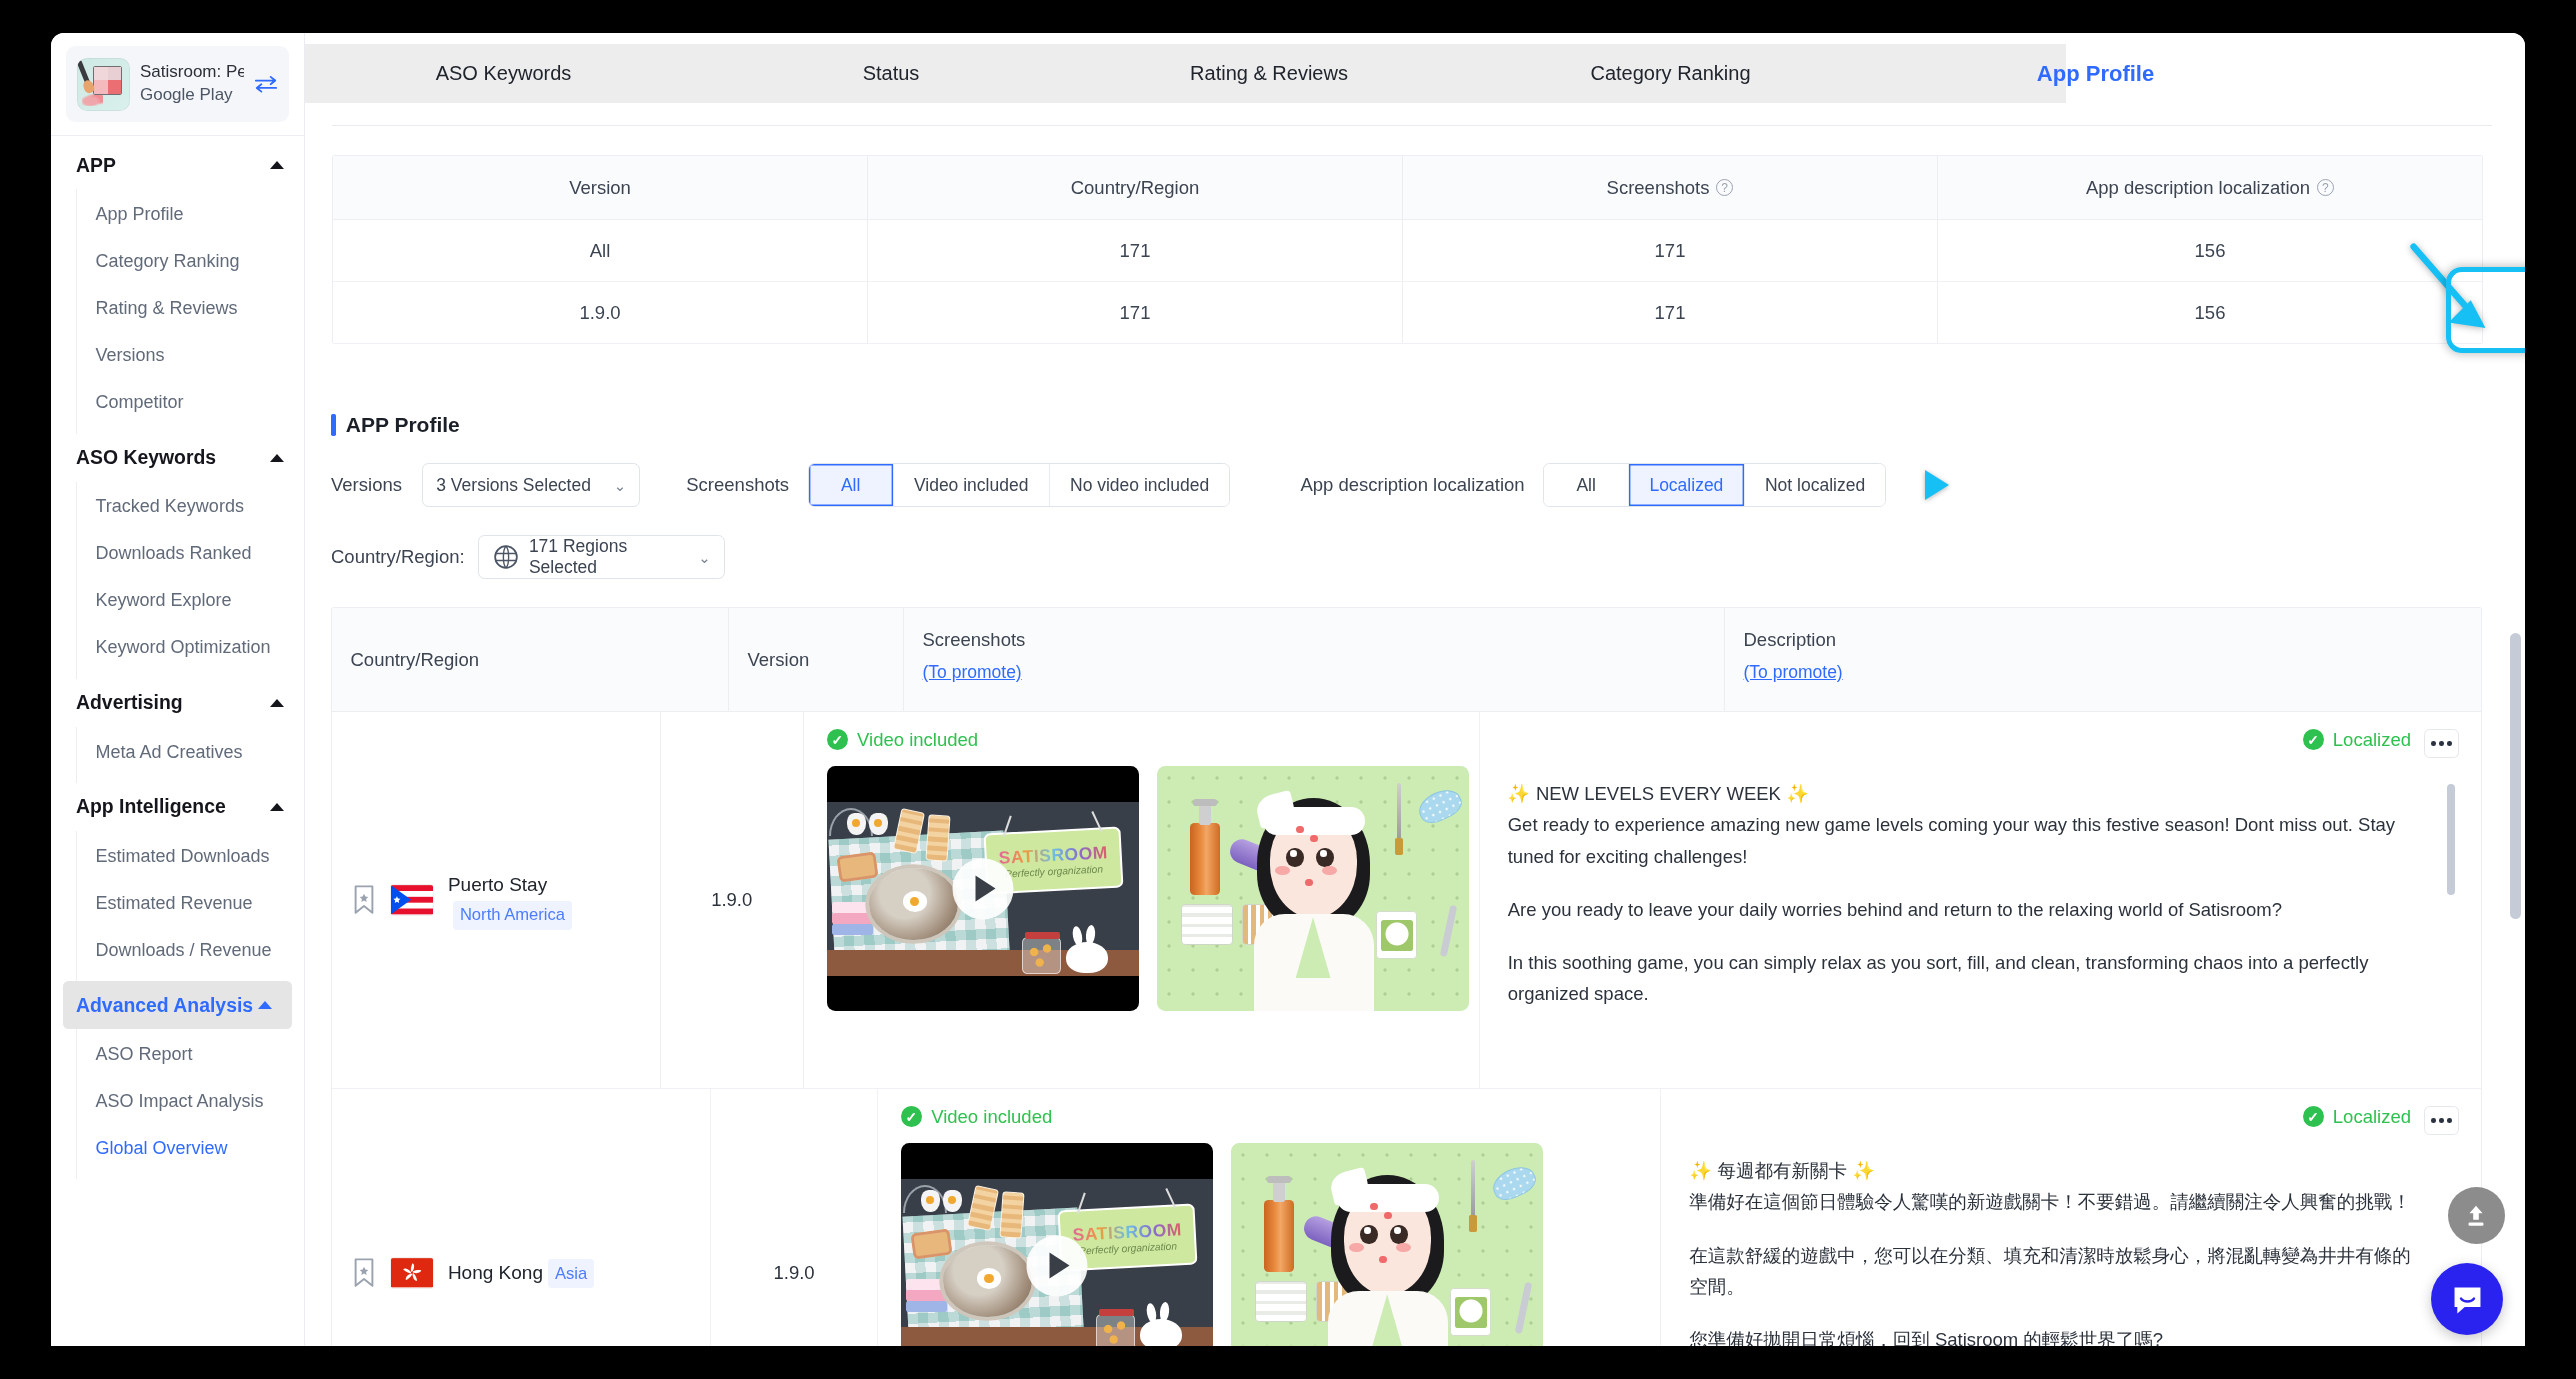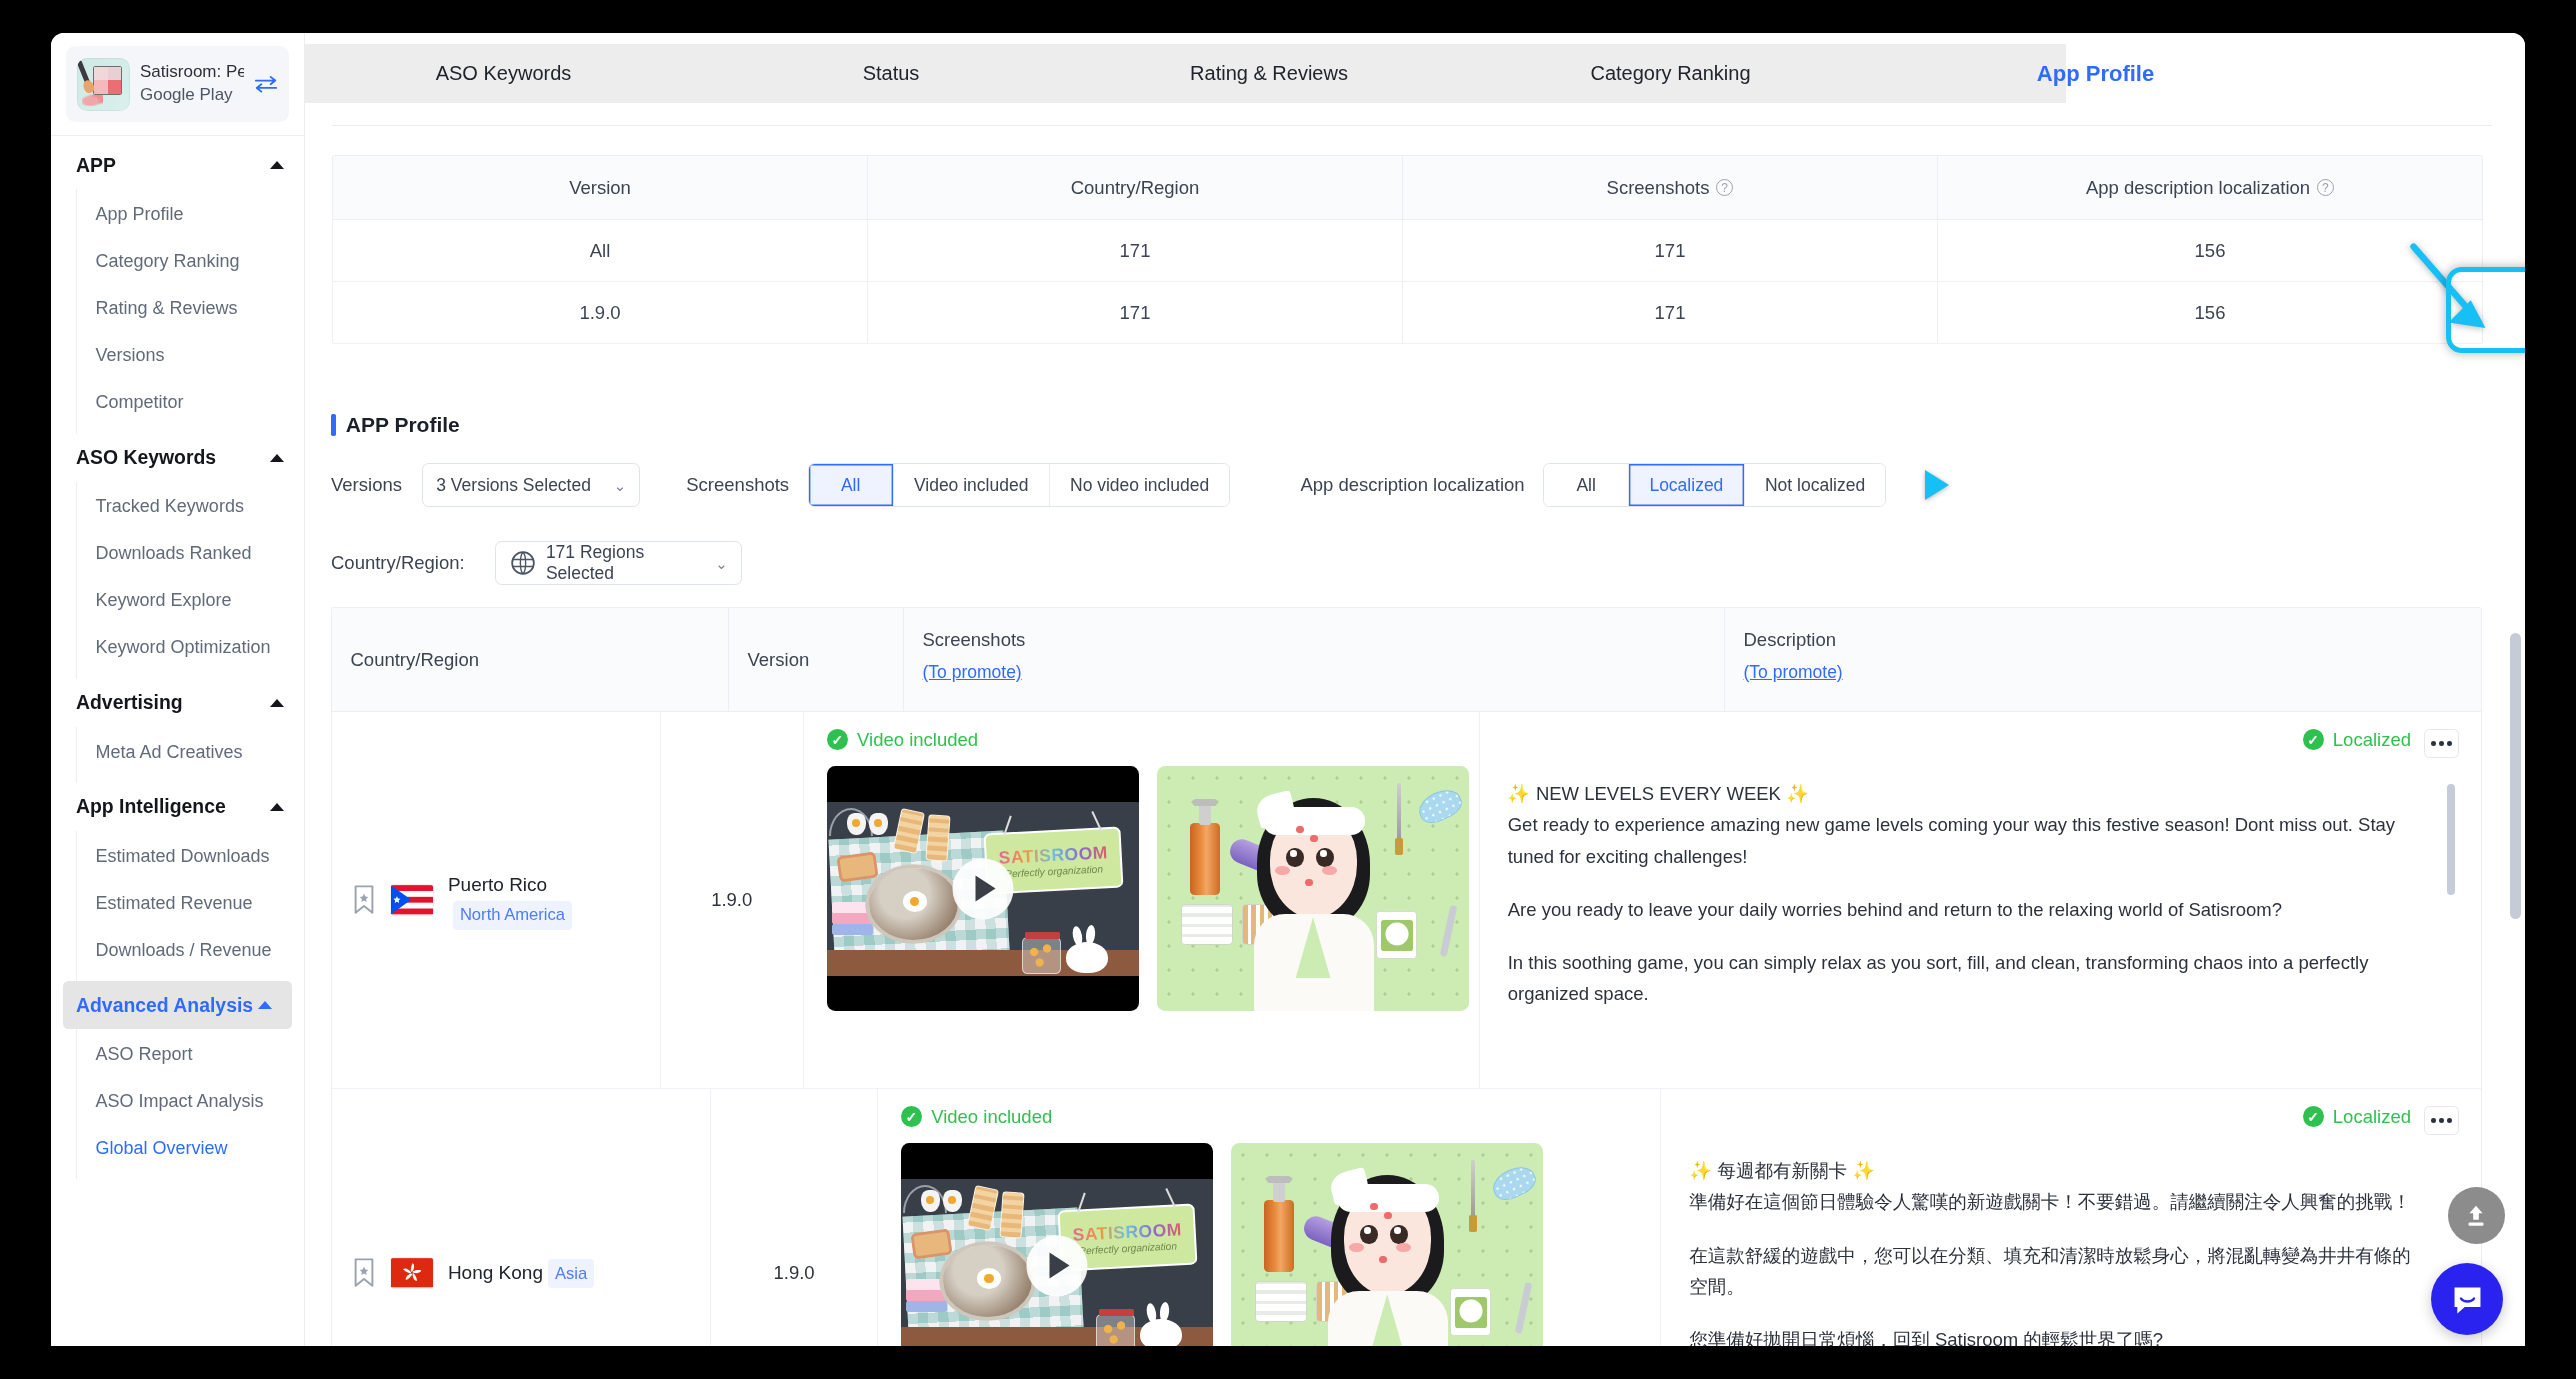--- a/index.html
+++ b/index.html
@@ -209,21 +209,21 @@
   .sec-title {
     position: absolute; left: 26px; top: 380px;
     display: flex; align-items: center; gap: 10.2px;
     font-size: 21px; font-weight: 700; color: #1b1f28;
   }
   .sec-title .bar { width: 4.6px; height: 22px; background: #2f6bff; border-radius: 1.8px; display: inline-block; }
 
   
   .filters { position: absolute; left: 26px; top: 426px; width: 2197px; }
   .frow { display: flex; align-items: center; height: 52px; }
-  .frow.second { margin-top: 26px; gap: 17px; }
+  .frow.second { margin-top: 20px; }
   .flabel { font-size: 18.5px; color: #3c4452; }
   .select {
     height: 44px; border: 0.9px solid #dfe3ea; border-radius: 6.5px;
     display: flex; align-items: center; gap: 9.2px;
     padding: 0 13px; font-size: 17.5px; color: #3c4452;
     background: #fff; cursor: pointer;
   }
   .select .chev { margin-left: auto; color: #7b8493; font-size: 14.8px; }
   .seg {
     display: flex; border: 0.9px solid #dfe3ea; border-radius: 6.5px; overflow: hidden;
@@ -653,21 +653,21 @@
             <span class="flag">
               <svg viewBox="0 0 46 32" width="42" height="29.5">
                 <rect width="46" height="32" fill="#fff"></rect>
                 <rect y="0" width="46" height="6.4" fill="#e8112d"></rect>
                 <rect y="12.8" width="46" height="6.4" fill="#e8112d"></rect>
                 <rect y="25.6" width="46" height="6.4" fill="#e8112d"></rect>
                 <path d="M0 0 L22 16 L0 32 Z" fill="#0050f0"></path>
                 <path d="M6.5 12.2l1.2 2.5 2.7.3-2 1.9.5 2.7-2.4-1.3-2.4 1.3.5-2.7-2-1.9 2.7-.3z" fill="#fff"></path>
               </svg>
             </span>
-            <span class="cname"><span>Puerto Rico</span><span class="region-tag">North America</span></span>
+            <span class="cname"><span>Puerto Stay</span><span class="region-tag">North America</span></span>
           </div>
           <div class="dc c1">1.9.0</div>
           <div class="dc c2">
             <div class="vid-badge">
               <span class="chk">✓</span>
               <span>Video included</span>
             </div>
             <div class="shots">
               <div class="shot">
                 <div class="poster">

